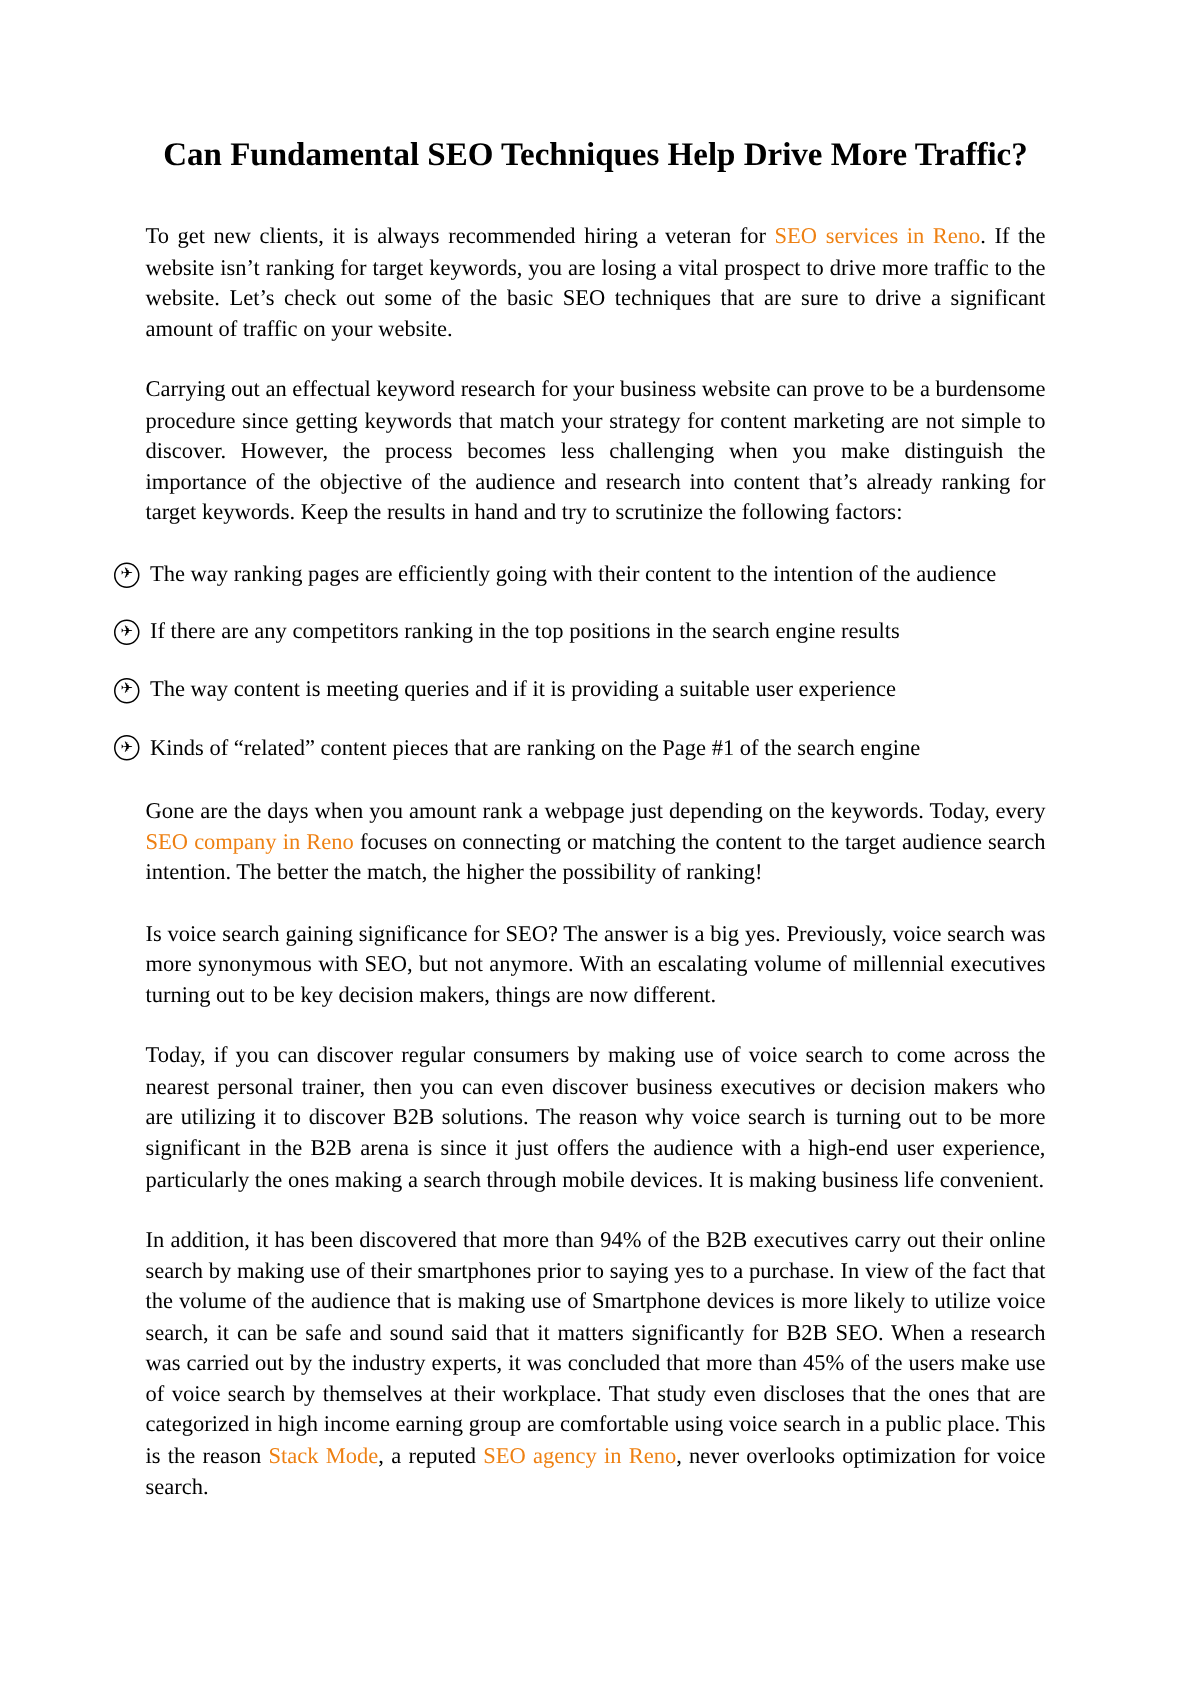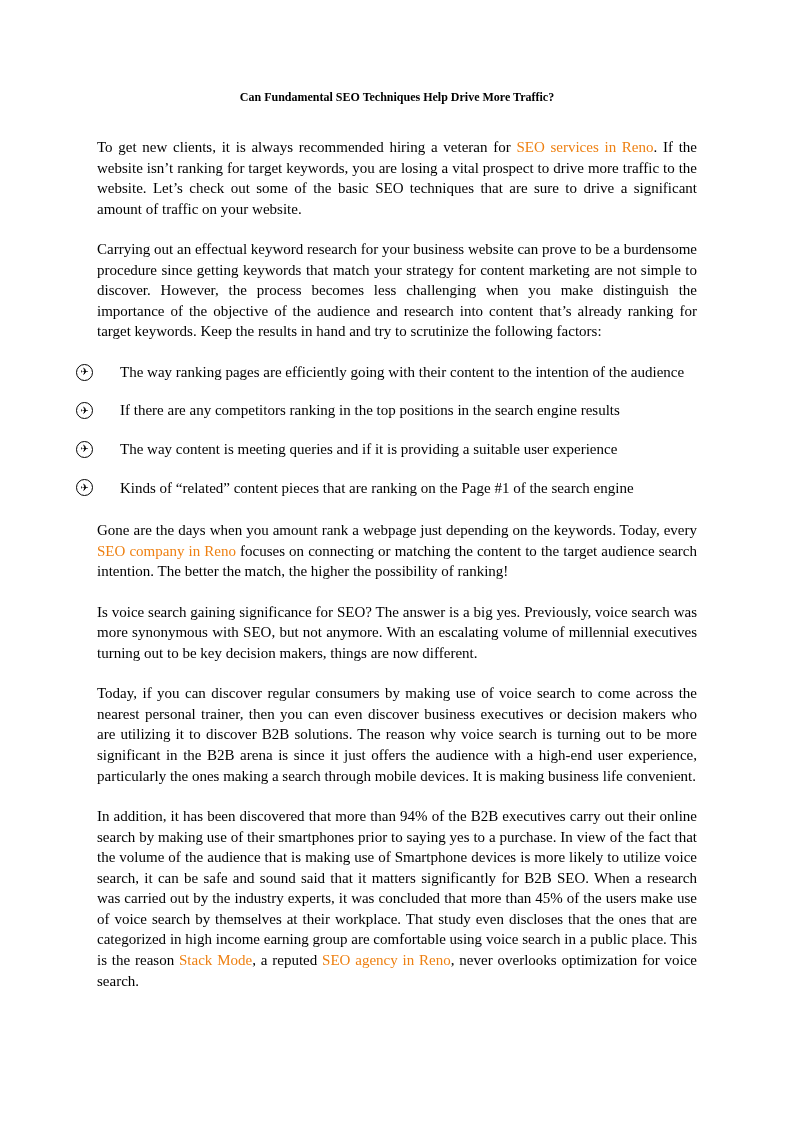--- a/index.html
+++ b/index.html
@@ -13,21 +13,21 @@
     box-sizing: border-box;
     background: #ffffff;
     padding: 90px 97px 40px 97px;
     font-family: "Liberation Serif", "DejaVu Serif", serif;
     font-size: 15px;
     color: #000000;
     overflow: hidden;
   }
   .doc-title {
     text-align: center;
-    font-size: 12px;
+    font-size: 22px;
     font-weight: bold;
     margin: 0 0 32px 0;
   }
   .para {
     text-align: justify;
     line-height: 1.37;
     margin: 0 0 20px 0;
   }
   .section-heading {
     font-size: 15px;
@@ -56,21 +56,20 @@
     border-radius: 50%;
     display: inline-flex;
     align-items: center;
     justify-content: center;
     font-size: 10px;
     line-height: 1;
     font-family: "DejaVu Sans", sans-serif;
   }
   .bullet-text {
     flex: 1 1 auto;
-    margin-left: 20px;
   }
 </style>
 </head>
 <body>
 
 <div class="page">
 
   <h1 class="doc-title">Can Fundamental SEO Techniques Help Drive More Traffic?</h1>
 
   <p class="para"><span>To get new clients, it is always recommended hiring a veteran for </span><span class="link">SEO services in Reno</span><span>. If the website isn’t ranking for target keywords, you are losing a vital prospect to drive more traffic to the website. Let’s check out some of the basic SEO techniques that are sure to drive a significant amount of traffic on your website.</span></p>

